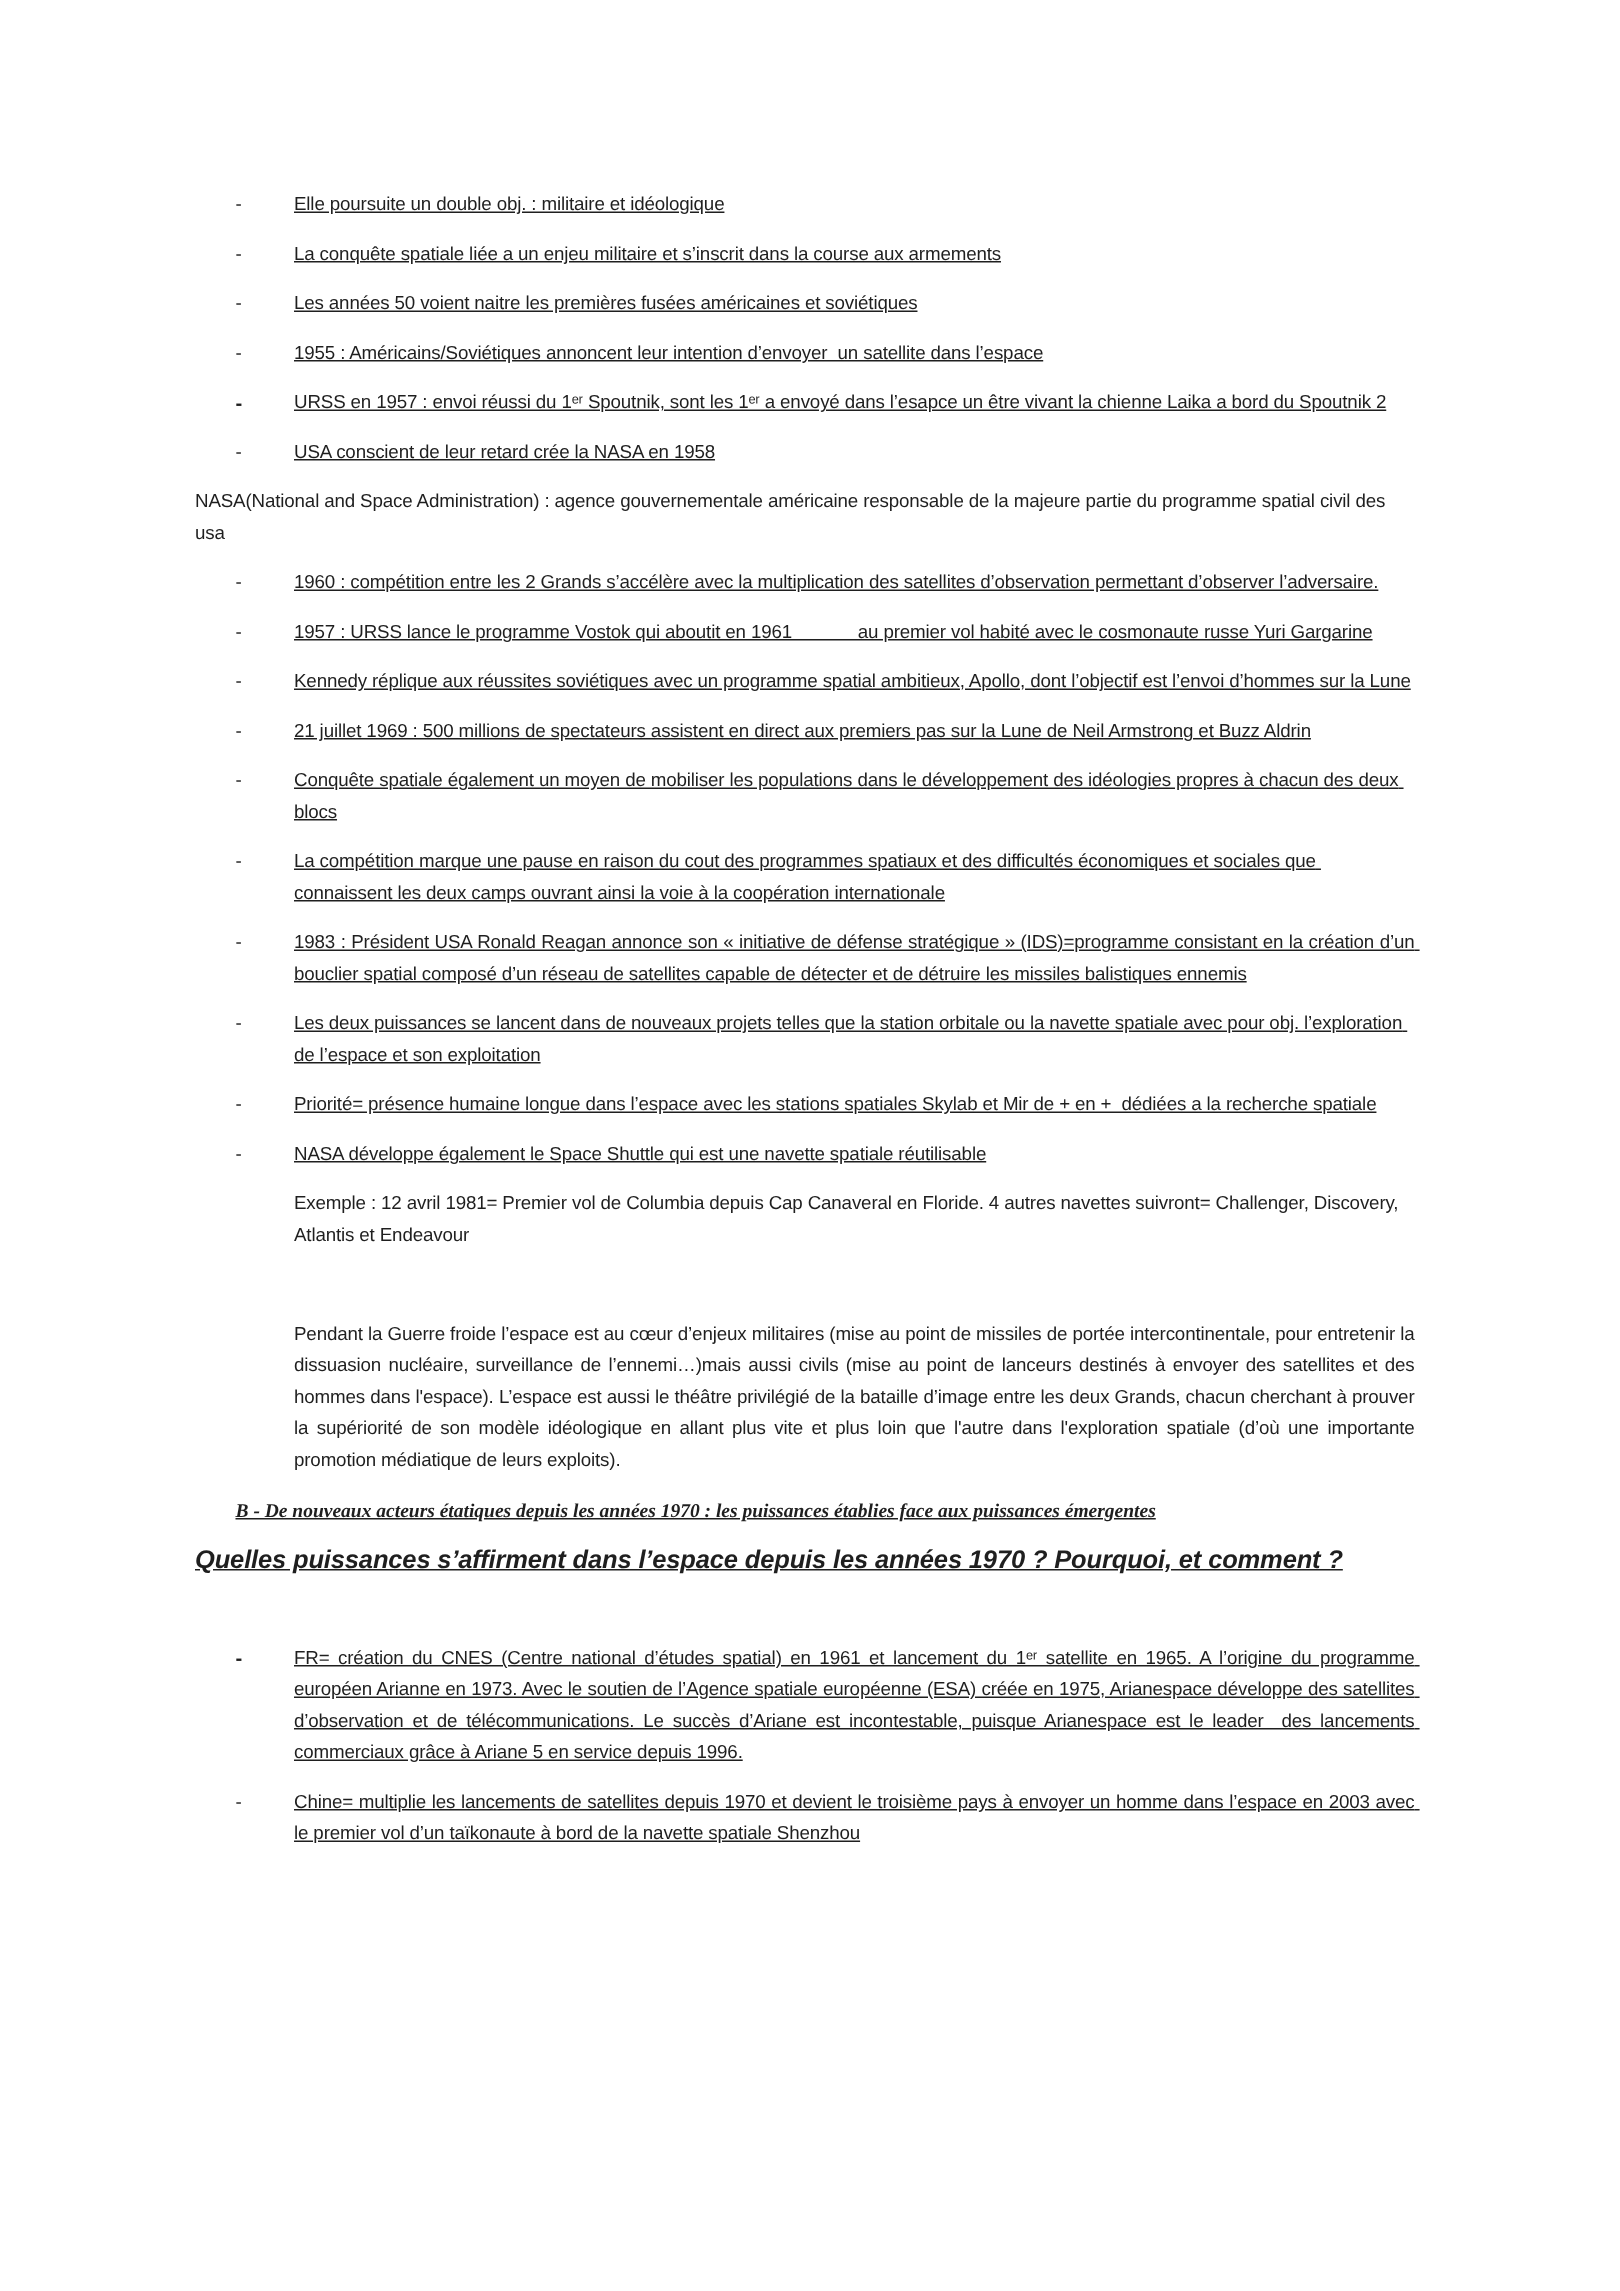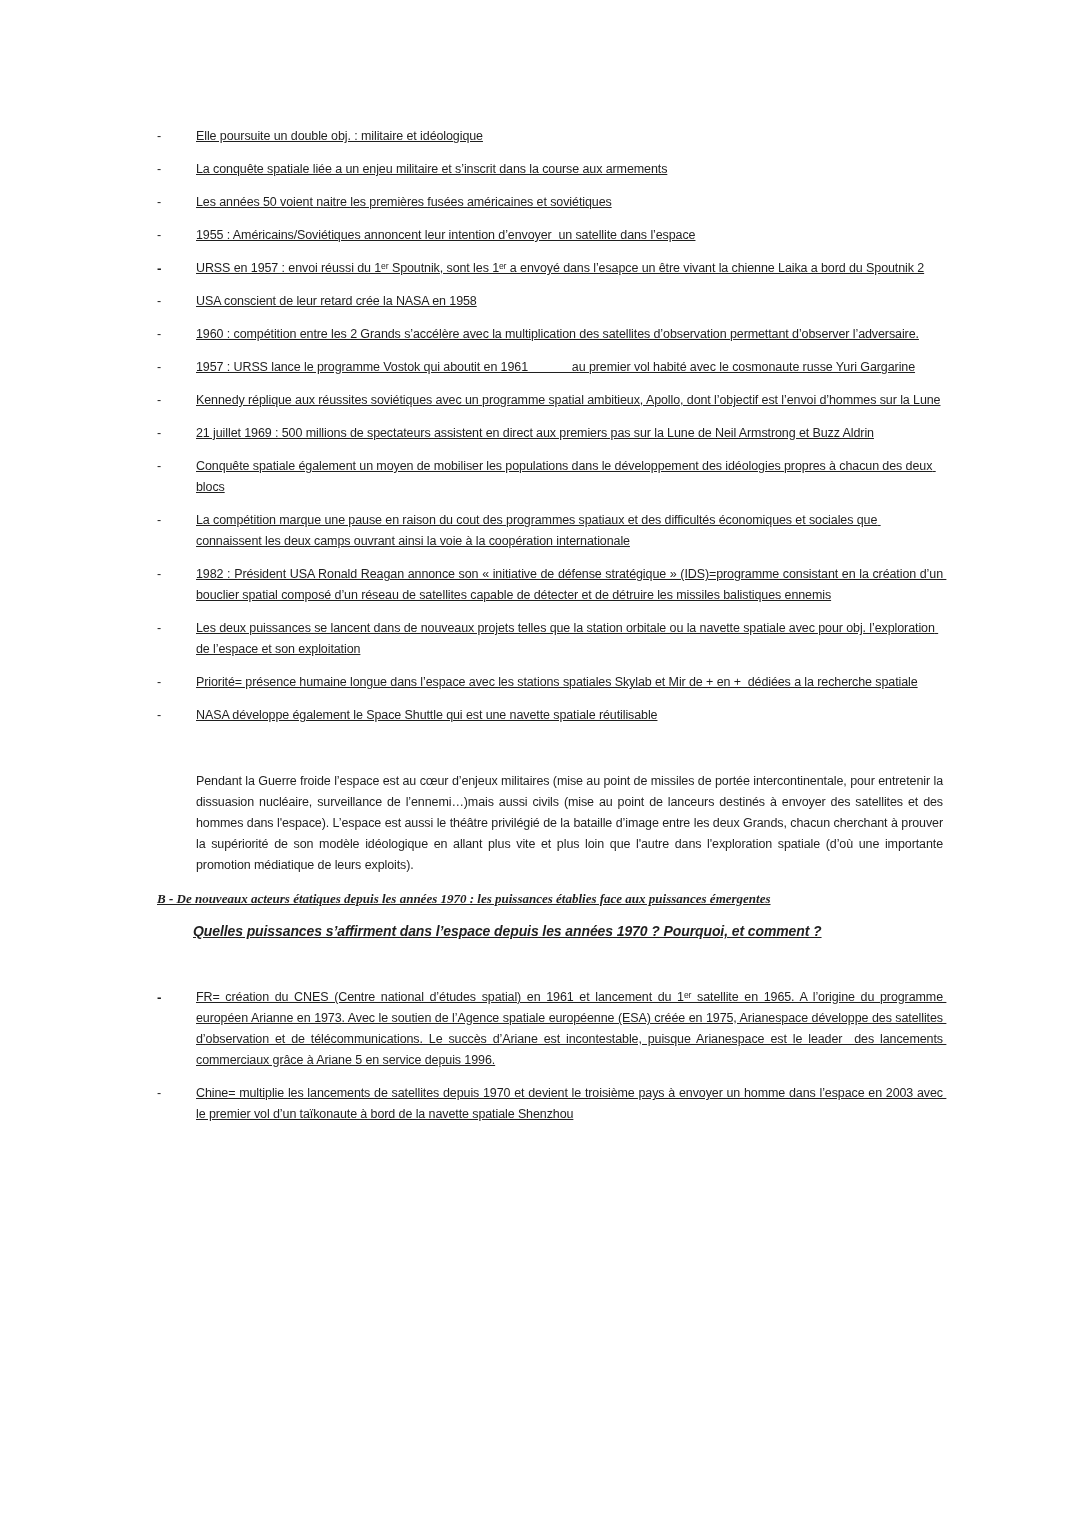--- a/index.html
+++ b/index.html
@@ -41,25 +41,24 @@
   .h-serif {
     margin-left: 27px;
     font-family: "Liberation Serif", "DejaVu Serif", serif;
     font-weight: bold;
     font-style: italic;
     text-decoration: underline;
     font-size: 13px;
     letter-spacing: 0;
   }
   .h-sans {
-    margin-left: 63px;
     font-weight: bold;
     font-style: italic;
     text-decoration: underline;
-    font-size: 14px;
+    font-size: 17px;
   }
 
   
   .blank { height: 21px; }
 </style>
 </head>
 <body>
 
 <div class="page">
   <div class="content" id="doc">
@@ -80,20 +79,21 @@
         <div class="btext">1955 : Américains/Soviétiques annoncent leur intention d’envoyer&nbsp; un satellite dans l’espace</div>
       </div>
       <div class="block bullet">
         <span class="dash bold">-</span>
         <div class="btext">URSS en 1957 : envoi réussi du 1ᵉʳ Spoutnik, sont les 1ᵉʳ a envoyé dans l’esapce un être vivant la chienne Laika a bord du Spoutnik 2</div>
       </div>
       <div class="block bullet">
         <span class="dash">-</span>
         <div class="btext">USA conscient de leur retard crée la NASA en 1958</div>
       </div>
+      <div class="block flush">NASA(National and Space Administration) : agence gouvernementale américaine responsable de la majeure partie du programme spatial civil des usa</div>
       <div class="block bullet">
         <span class="dash">-</span>
         <div class="btext">1960 : compétition entre les 2 Grands s’accélère avec la multiplication des satellites d’observation permettant d’observer l’adversaire.</div>
       </div>
       <div class="block bullet">
         <span class="dash">-</span>
         <div class="btext">1957 : URSS lance le programme Vostok qui aboutit en 1961&nbsp;&nbsp;&nbsp;&nbsp;&nbsp;&nbsp;&nbsp;&nbsp;&nbsp;&nbsp;&nbsp;&nbsp; au premier vol habité avec le cosmonaute russe Yuri Gargarine</div>
       </div>
       <div class="block bullet">
         <span class="dash">-</span>
@@ -106,34 +106,35 @@
       <div class="block bullet">
         <span class="dash">-</span>
         <div class="btext">Conquête spatiale également un moyen de mobiliser les populations dans le développement des idéologies propres à chacun des deux blocs</div>
       </div>
       <div class="block bullet">
         <span class="dash">-</span>
         <div class="btext">La compétition marque une pause en raison du cout des programmes spatiaux et des difficultés économiques et sociales que connaissent les deux camps ouvrant ainsi la voie à la coopération internationale</div>
       </div>
       <div class="block bullet">
         <span class="dash">-</span>
-        <div class="btext justify">1982 : Président USA Ronald Reagan annonce son « initiative de défense stratégique » (IDS)=programme consistant en la création d’un bouclier spatial composé d’un réseau de satellites capable de détecter et de détruire les missiles balistiques ennemis</div>
+        <div class="btext justify">1983 : Président USA Ronald Reagan annonce son « initiative de défense stratégique » (IDS)=programme consistant en la création d’un bouclier spatial composé d’un réseau de satellites capable de détecter et de détruire les missiles balistiques ennemis</div>
       </div>
       <div class="block bullet">
         <span class="dash">-</span>
         <div class="btext">Les deux puissances se lancent dans de nouveaux projets telles que la station orbitale ou la navette spatiale avec pour obj. l’exploration de l’espace et son exploitation</div>
       </div>
       <div class="block bullet">
         <span class="dash">-</span>
         <div class="btext">Priorité= présence humaine longue dans l’espace avec les stations spatiales Skylab et Mir de + en +&nbsp; dédiées a la recherche spatiale</div>
       </div>
       <div class="block bullet">
         <span class="dash">-</span>
         <div class="btext">NASA développe également le Space Shuttle qui est une navette spatiale réutilisable</div>
       </div>
+      <div class="block indent">Exemple : 12 avril 1981= Premier vol de Columbia depuis Cap Canaveral en Floride. 4 autres navettes suivront= Challenger, Discovery, Atlantis et Endeavour</div>
       <div class="block blank"></div>
       <div class="block indent justify">Pendant la Guerre froide l’espace est au cœur d’enjeux militaires (mise au point de missiles de portée intercontinentale, pour entretenir la dissuasion nucléaire, surveillance de l’ennemi…)mais aussi civils (mise au point de lanceurs destinés à envoyer des satellites et des hommes dans l'espace). L’espace est aussi le théâtre privilégié de la bataille d’image entre les deux Grands, chacun cherchant à prouver la supériorité de son modèle idéologique en allant plus vite et plus loin que l'autre dans l'exploration spatiale (d’où une importante promotion médiatique de leurs exploits).</div>
       <div class="block h-serif">B - De nouveaux acteurs étatiques depuis les années 1970 : les puissances établies face aux puissances émergentes</div>
       <div class="block h-sans">Quelles puissances s’affirment dans l’espace depuis les années 1970 ? Pourquoi, et comment ?</div>
       <div class="block blank"></div>
       <div class="block bullet">
         <span class="dash bold">-</span>
         <div class="btext justify">FR= création du CNES (Centre national d’études spatial) en 1961 et lancement du 1ᵉʳ satellite en 1965. A l’origine du programme européen Arianne en 1973. Avec le soutien de l’Agence spatiale européenne (ESA) créée en 1975, Arianespace développe des satellites d’observation et de télécommunications. Le succès d’Ariane est incontestable, puisque Arianespace est le leader  des lancements commerciaux grâce à Ariane 5 en service depuis 1996.</div>
       </div>
       <div class="block bullet">

